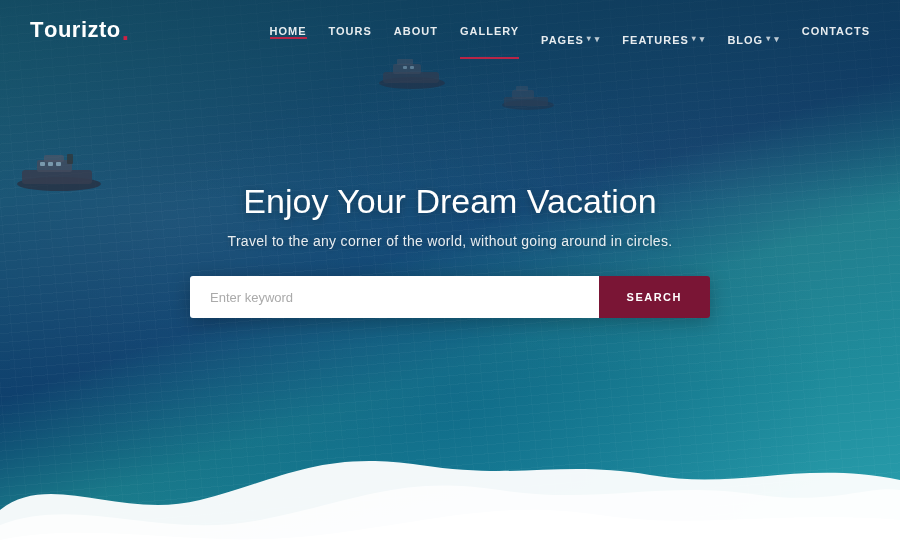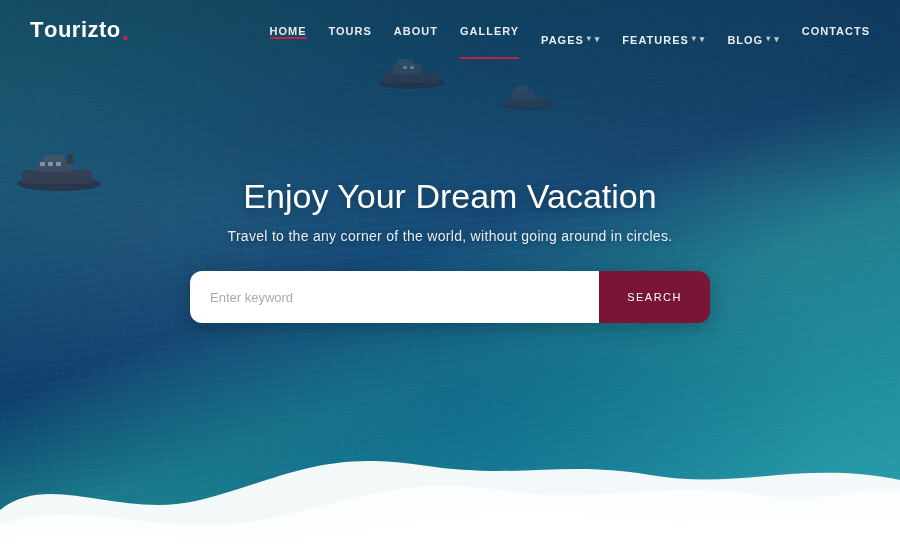--- a/index.html
+++ b/index.html
@@ -169,22 +169,22 @@
       font-size: 14px;
       color: rgba(255,255,255,0.9);
       text-shadow: 0 1px 5px rgba(0,0,0,0.3);
       margin-bottom: 27px;
       letter-spacing: 0.3px;
     }
 
     .search-bar {
       display: flex;
       width: 520px;
-      height: 52px;
-      border-radius: 12px;
+      height: 42px;
+      border-radius: 3px;
       overflow: hidden;
       box-shadow: 0 4px 20px rgba(0,0,0,0.25);
     }
 
     .search-input {
       flex: 1;
       border: none;
       outline: none;
       padding: 0 20px;
       font-size: 13px;
@@ -195,21 +195,21 @@
     .search-input::placeholder {
       color: #aaa;
     }
 
     .search-button {
       background: #7a1535;
       color: #ffffff;
       border: none;
       padding: 8px 28px;
       font-size: 11px;
-      font-weight: 400;
+      font-weight: 700;
       letter-spacing: 1.5px;
       text-transform: uppercase;
       cursor: pointer;
     }
 
     
     .ship-svg {
       position: absolute;
     }
   </style>

